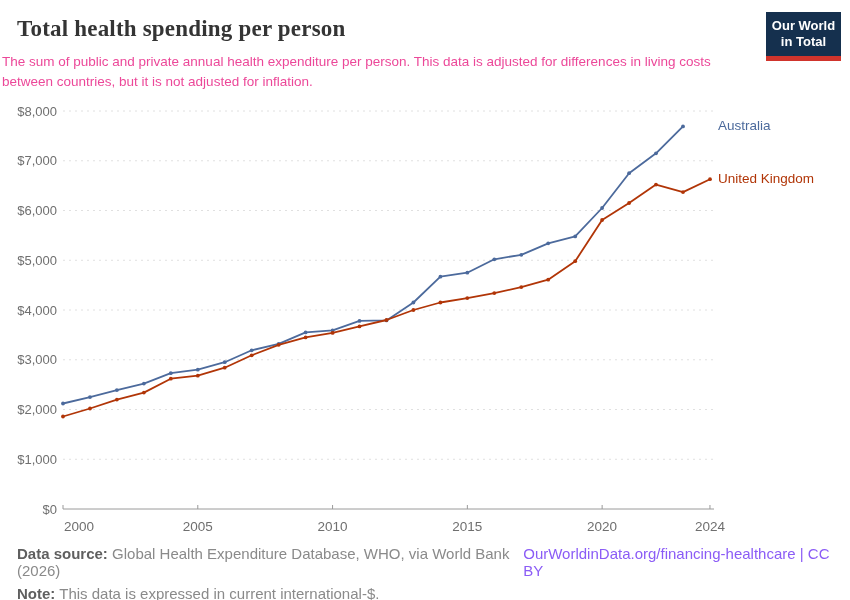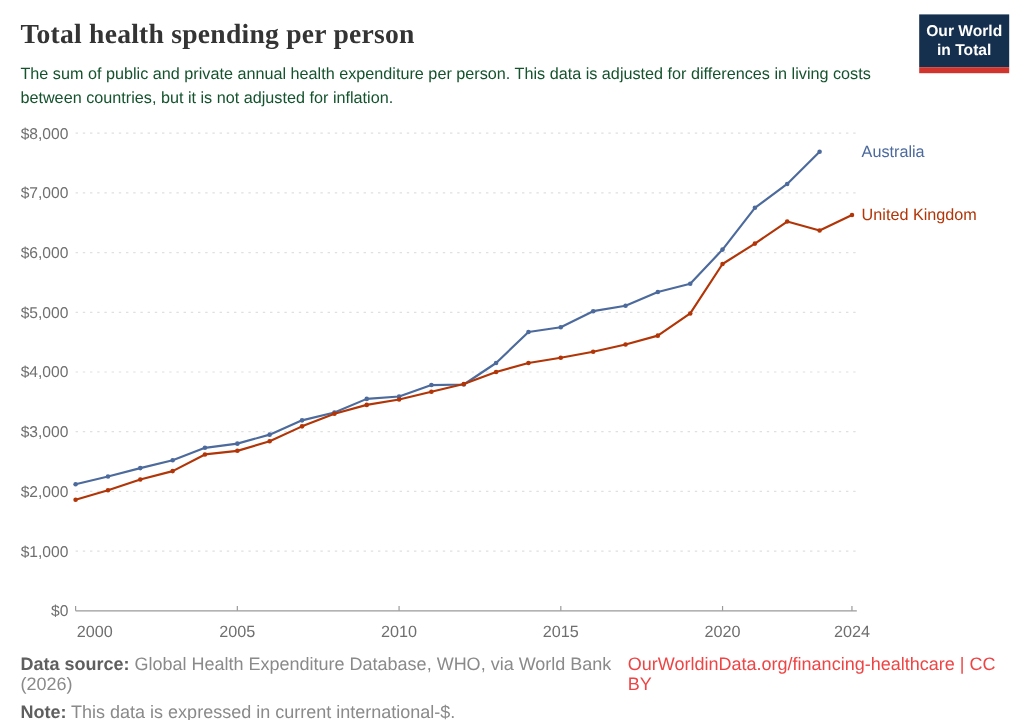--- a/index.html
+++ b/index.html
@@ -1,33 +1,33 @@
 <!DOCTYPE html>
 <html><head>
 <meta charset="utf-8">
 <style>
   html,body{margin:0;padding:0;background:#fff;}
   #page{position:relative;width:850px;height:600px;background:#ffffff;overflow:hidden;
         font-family:"Liberation Sans",sans-serif;}
   #title{position:absolute;left:17px;top:16px;width:700px;
          font-family:"Liberation Serif","DejaVu Serif",serif;
          font-size:23px;font-weight:bold;color:#343434;letter-spacing:0.2px;}
-  #subtitle{position:absolute;left:17px;top:52px;width:710px;
-            font-size:13.5px;line-height:1.45;color:#14532d;}
+  #subtitle{position:absolute;left:2px;top:52px;width:710px;
+            font-size:13.5px;line-height:1.45;color:#ec4899;}
   #logo{position:absolute;left:766px;top:12px;width:75px;cursor:pointer;}
   #logo .navy{background:#15304e;color:#ffffff;text-align:center;
               font-size:13px;font-weight:bold;line-height:1.25;padding:6px 2px 5px 2px;}
   #logo .stripe{height:5px;background:#d0342c;}
   #chart-svg{position:absolute;left:0;top:0;}
   #footer{position:absolute;left:17px;top:545px;width:816px;
           font-size:15px;color:#8a8a8a;}
   #footer .row1{display:flex;justify-content:space-between;}
   #footer b{color:#5f5f5f;font-weight:bold;}
   #footer .note{margin-top:6px;}
-  #footer .right{color:#ef4444;}
+  #footer .right{color:#8b5cf6;}
 </style>
 </head>
 <body>
 
 <div id="page">
 
   <div id="title">Total health spending per person</div>
 
   <div id="logo">
     <div class="navy">

